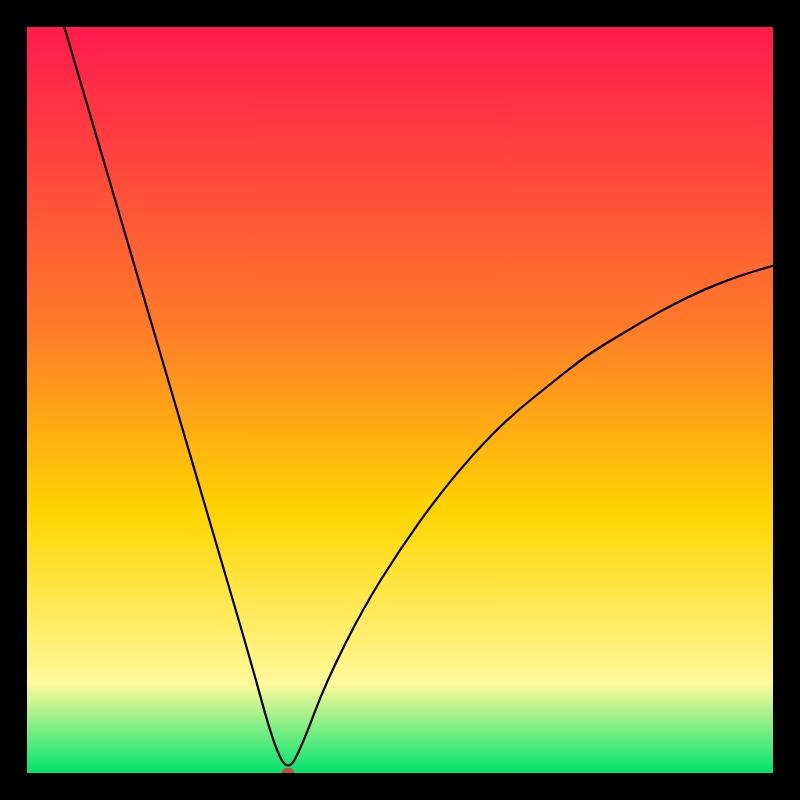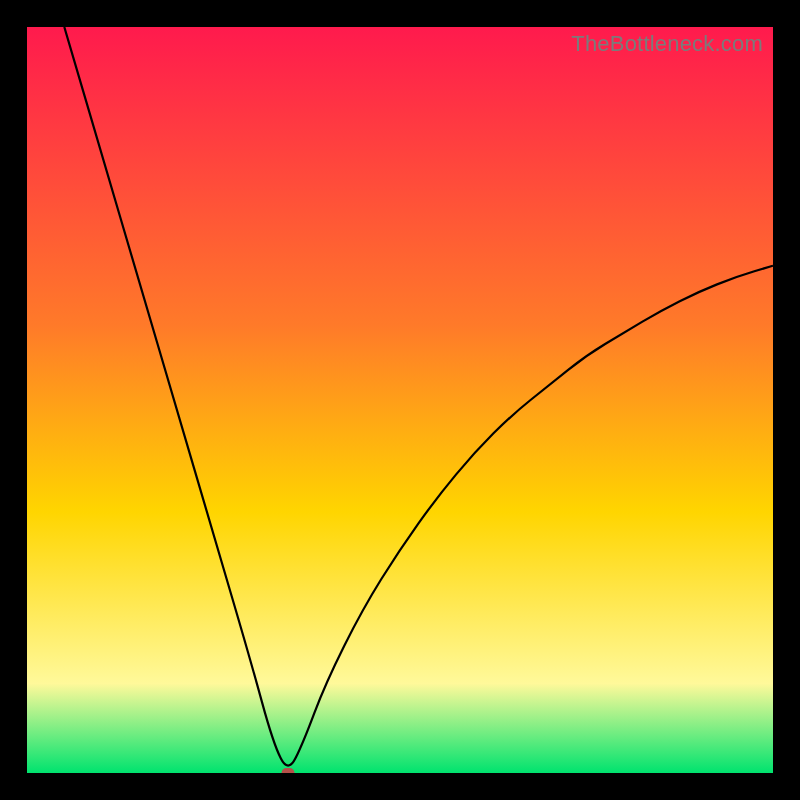--- a/index.html
+++ b/index.html
@@ -78,15 +78,14 @@
       </defs>
       <rect x="0" y="0" width="100" height="100" fill="url(#bg)"></rect>
     </svg>
 
     <svg class="curve" viewBox="0 0 100 100" preserveAspectRatio="none">
       <path id="curve-path" d="M 5 0 Q 5 0 7.5 8.5 Q 10 17 12.5 25.5 Q 15 34 17.5 42.5 Q 20 51 22.5 59.5 Q 25 68 27.5 76.5 Q 30 85 31.5 90.5 Q 33 96 34 98 Q 35 100 36 98 Q 37 96 38.5 92 Q 40 88 42.5 83 Q 45 78 47.5 74 Q 50 70 52.5 66.5 Q 55.00000000000001 63 57.5 60 Q 60 57 62.5 54.5 Q 65 52 67.5 50 Q 70 48 72.5 46 Q 75 43.99999999999999 77.5 42.5 Q 80 41 82.5 39.5 Q 85 38 87.5 36.75 Q 90 35.5 92.5 34.5 Q 95 33.5 97.5 32.75 T 100 32" fill="none" stroke="#000000" stroke-width="0.35" vector-effect="non-scaling-stroke" style="stroke-width:2.2px"></path>
     </svg>
 
     <div class="marker" id="marker" style="left: 35%; top: 100%; background: rgb(181, 80, 73);"></div>
 
-    <div class="watermark">TheBottleneck.com</div>
   </div>
 </div>
 
 </body></html>

